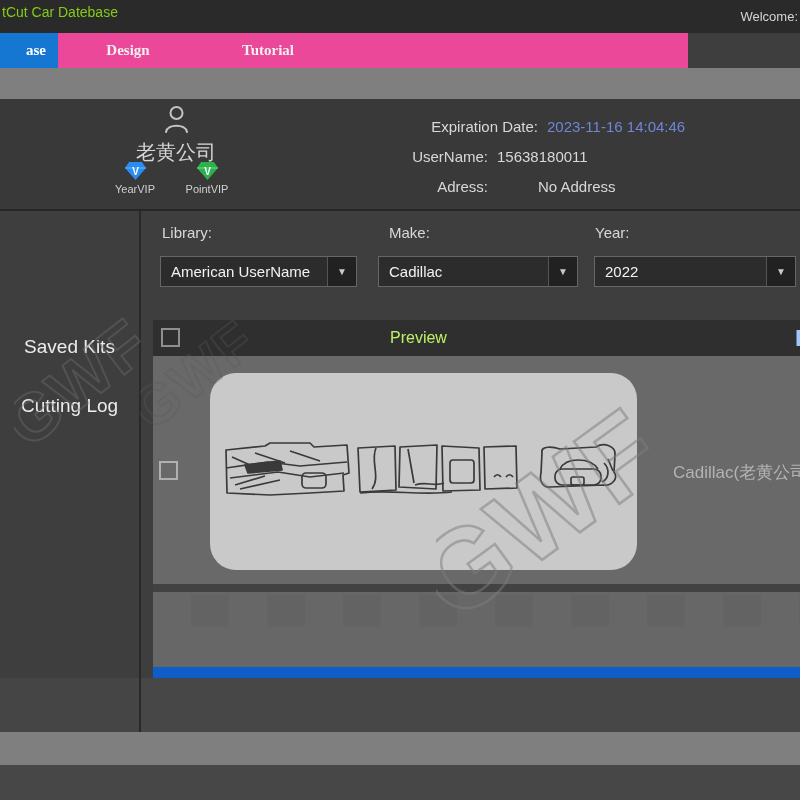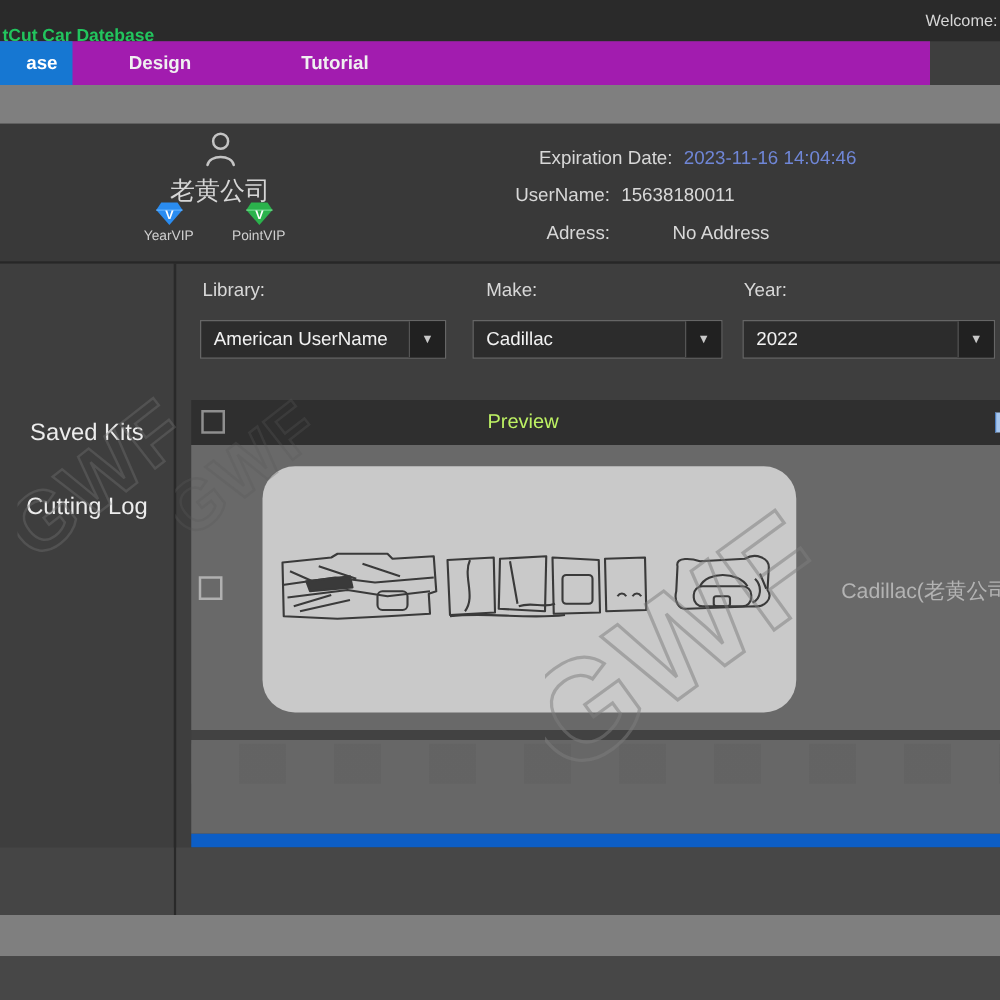--- a/index.html
+++ b/index.html
@@ -6,25 +6,25 @@
   html,body { background:#222; }
   body { font-family:"Liberation Sans", sans-serif; }
   #screen {
     position:relative; width:800px; height:800px; overflow:hidden;
     background:#3e3e3e;
   }
   .abs { position:absolute; }
 
   
   .titlebar { left:0; top:0; width:800px; height:33px; background:#2a2a2a; }
-  .app-title { position:absolute; left:2px; top:20px; font-size:14px; font-weight:bold; color:#22c55e; white-space:nowrap; }
+  .app-title { position:absolute; left:2px; top:4px; font-size:14px; font-weight:normal; color:#84cc16; white-space:nowrap; }
   .welcome { position:absolute; right:2px; top:9px; font-size:13px; color:#d6d6d6; white-space:nowrap; }
 
   
-  .tabbar { left:0; top:33px; width:744px; height:35px; background:#a21caf; }
+  .tabbar { left:0; top:33px; width:688px; height:35px; background:#ec4899;font-family:Liberation Serif, serif; }
   .tab { position:absolute; top:0; height:35px; line-height:35px; font-size:15px; font-weight:bold; color:#f0f0f0; text-align:center; cursor:default; }
   .tab.active { background:#1677d2; color:#fff; text-align:right; padding-right:12px; }
   .tab1 { left:0; width:58px; }
   .tab2 { left:58px; width:140px; }
   .tab3 { left:198px; width:140px; }
 
   .grayband { left:0; top:68px; width:800px; height:31px; background:#7f7f7f; }
 
   
   .userpanel { left:0; top:99px; width:800px; height:110px; background:#393939; }

